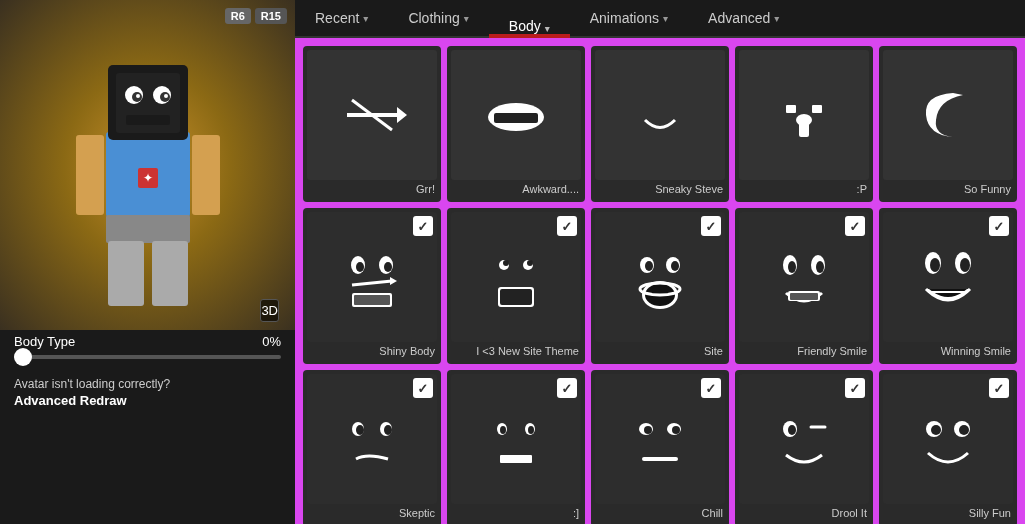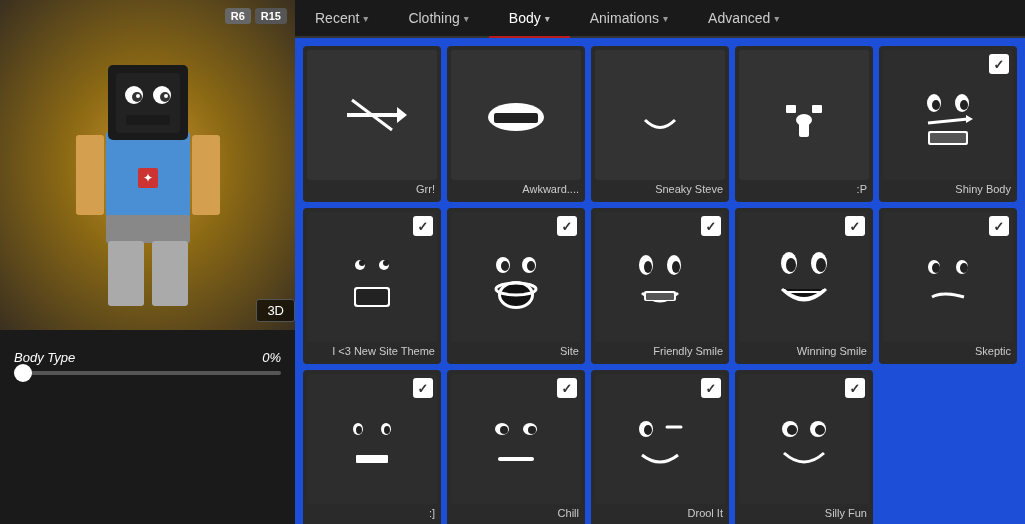--- a/index.html
+++ b/index.html
@@ -49,33 +49,32 @@
       padding: 2px 6px;
       border-radius: 3px;
     }
 
     .badge.r6 { background: #666; }
     .badge.r15 { background: #555; }
 
     .btn-3d {
       position: absolute;
       bottom: 8px;
-      right: 0;
+      right: 16px;
       background: rgba(0,0,0,0.6);
       color: #fff;
       border: 1px solid #555;
-      padding: 3px 10px;
+      padding: 3px 0;
       font-size: 13px;
       border-radius: 3px;
       cursor: pointer;
     }
 
     .body-type-section {
-      padding: 20px 14px 6px;
-      font-style: italic;
+      padding: 4px 14px 6px;
     }
 
     .body-type-label {
       display: flex;
       justify-content: space-between;
       align-items: center;
       font-size: 13px;
       margin-bottom: 6px;
     }
 
@@ -112,21 +111,21 @@
     .advanced-redraw {
       font-size: 13px;
       font-weight: bold;
       color: #fff;
       cursor: pointer;
     }
 
     
     .right-panel {
       flex: 1;
-      background: #1d4ed8;
+      background: #d946ef;
       display: flex;
       flex-direction: column;
     }
 
     
     .nav-tabs {
       display: flex;
       background: #1a1a1a;
       border-bottom: 2px solid #333;
       height: 38px;
@@ -141,21 +140,22 @@
       font-size: 14px;
       color: #ccc;
       cursor: pointer;
       border-bottom: 2px solid transparent;
       margin-bottom: -2px;
       white-space: nowrap;
     }
 
     .nav-tab.active {
       color: #fff;
-      border-bottom: 2px solid #b91c1c;
+      border-bottom: 4px solid #b91c1c;
+      align-items: flex-end;
     }
 
     .nav-tab .chevron {
       font-size: 10px;
       opacity: 0.7;
     }
 
     
     .items-grid {
       display: grid;
@@ -268,20 +268,24 @@
   <div class="body-type-section">
     <div class="body-type-label">
       <span>Body Type</span>
       <span>0%</span>
     </div>
     <div class="slider-track">
       <div class="slider-thumb"></div>
     </div>
   </div>
 
+  <div class="avatar-error-section">
+    <div class="avatar-error-text">Avatar isn't loading correctly?</div>
+    <div class="advanced-redraw">Advanced Redraw</div>
+  </div>
 </div>
 
 <div class="right-panel">
   <div class="nav-tabs">
     <div class="nav-tab">
       <span>Recent</span>
       <span class="chevron">▾</span>
     </div>
     <div class="nav-tab">
       <span>Clothing</span>
@@ -342,20 +346,29 @@
           <rect x="22" y="20" width="10" height="8" rx="1" fill="white"></rect>
           <rect x="48" y="20" width="10" height="8" rx="1" fill="white"></rect>
 
           <rect x="35" y="32" width="10" height="20" rx="2" fill="white"></rect>
           <ellipse cx="40" cy="35" rx="8" ry="6" fill="white"></ellipse>
         </svg>
       </div>
       <div class="grid-item-label">:P</div>
     </div>
 
+    <div class="grid-item">
+      <div class="grid-item-image">
+        <svg viewBox="0 0 80 60" width="80" height="60">
+
+          <path d="M 55 10 Q 30 15 28 35 Q 26 50 45 52 Q 20 50 18 30 Q 16 10 45 8 Z" fill="white"></path>
+        </svg>
+      </div>
+      <div class="grid-item-label">So Funny</div>
+    </div>
 
     <div class="grid-item">
       <div class="grid-item-image selected">
         <div class="check-mark">✓</div>
         <svg viewBox="0 0 80 80" width="80" height="80">
 
           <ellipse cx="26" cy="28" rx="7" ry="9" fill="white"></ellipse>
           <ellipse cx="54" cy="28" rx="7" ry="9" fill="white"></ellipse>
           <ellipse cx="28" cy="30" rx="4" ry="5" fill="#222"></ellipse>
           <ellipse cx="56" cy="30" rx="4" ry="5" fill="#222"></ellipse>

